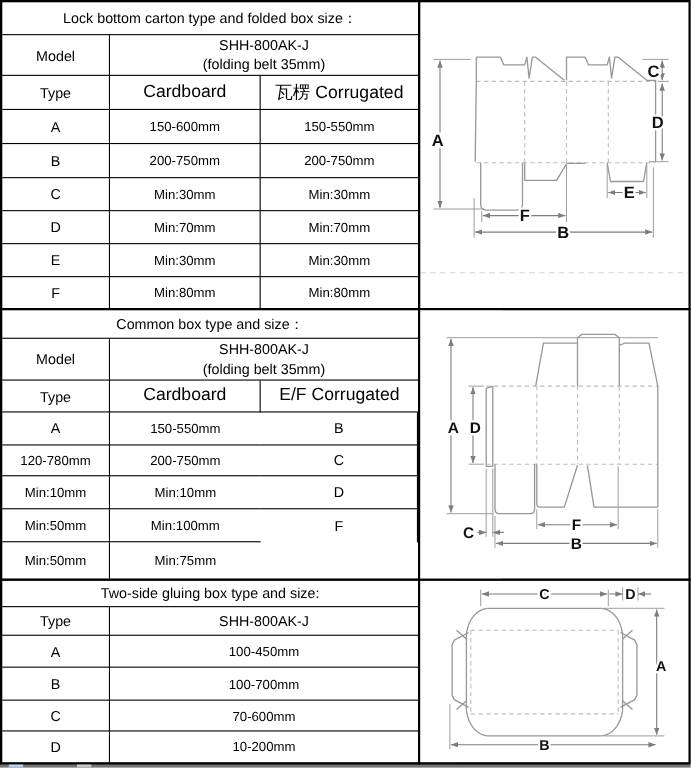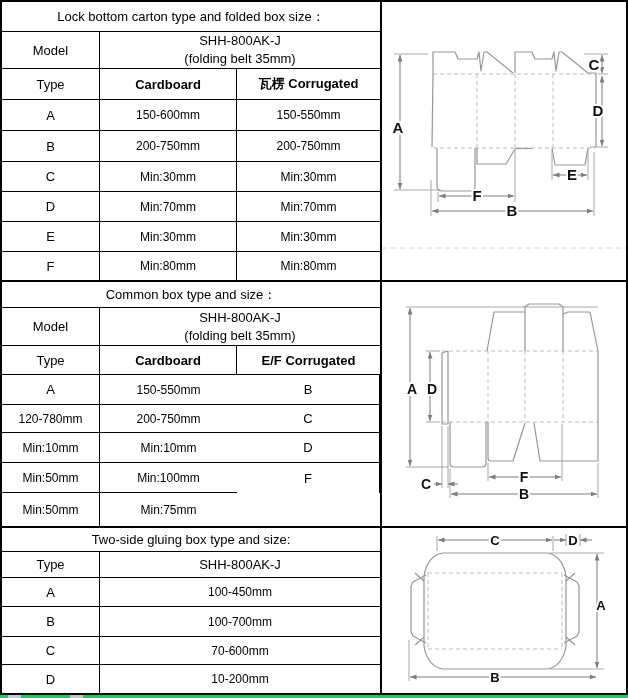--- a/index.html
+++ b/index.html
@@ -1,17 +1,17 @@
 <!DOCTYPE html>
 <html><head>
 <meta charset="utf-8">
 <style>
   html,body { margin:0; padding:0; background:#fff; }
   * { box-sizing:border-box; }
-  .page { position:relative; width:628px; height:698px; background:#22c55e;
+  .page { position:relative; width:628px; height:698px; background:#737373;
           font-family:"Liberation Sans", sans-serif; color:#000; overflow:hidden; }
   .frame { position:absolute; left:0; top:0; width:628px; height:695px;
            border:2px solid #000; }
   .vdivider { position:absolute; left:380px; top:0; width:2px; height:695px; background:#000; }
   .hdivider1 { position:absolute; left:0; top:280px; width:628px; height:2px; background:#000; }
   .hdivider2 { position:absolute; left:0; top:526px; width:628px; height:2px; background:#000; }
 
   .tbl { position:absolute; left:2px; display:grid; background:#fff; }
   .sec1 { top:2px;  width:378px; grid-template-columns:98px 137px 143px;
           grid-template-rows:30px 37px 31px 31px 31px 30px 30px 30px 28px; }
@@ -21,21 +21,21 @@
           grid-template-rows:24px 26px 29px 30px 28px 28px; }
 
   .cell { display:flex; align-items:center; justify-content:center; text-align:center;
           border-right:1px solid #000; border-bottom:1px solid #000; font-size:12px; }
   .cell.lastcol { border-right:none; }
   .cell.norowb { border-bottom:none; }
   .cell.title { grid-column:1 / -1; border-right:none; font-size:13px; }
   .cell.span2 { grid-column:2 / -1; border-right:none; }
   .cell.lab { font-size:13px; }
   .cell.rowtype { font-size:13px; }
-  .cell.hdr { font-size:13px;font-weight:bold; }
+  .cell.hdr { font-size:16px; }
   .model2 { line-height:1.35; font-size:13px; }
 
   .diagcell { position:absolute; left:382px; background:#fff; }
   .dg1 { top:2px;   width:244px; height:278px; }
   .dg2 { top:282px; width:244px; height:244px; }
   .dg3 { top:528px; width:244px; height:165px; }
 
   svg .blank { stroke:#979797; stroke-width:1.2; fill:none; stroke-linejoin:round; }
   svg .fold  { stroke:#bdbdbd; stroke-width:1; fill:none; stroke-dasharray:4 3; }
   svg .dim   { stroke:#7d7d7d; stroke-width:1; fill:none; }

